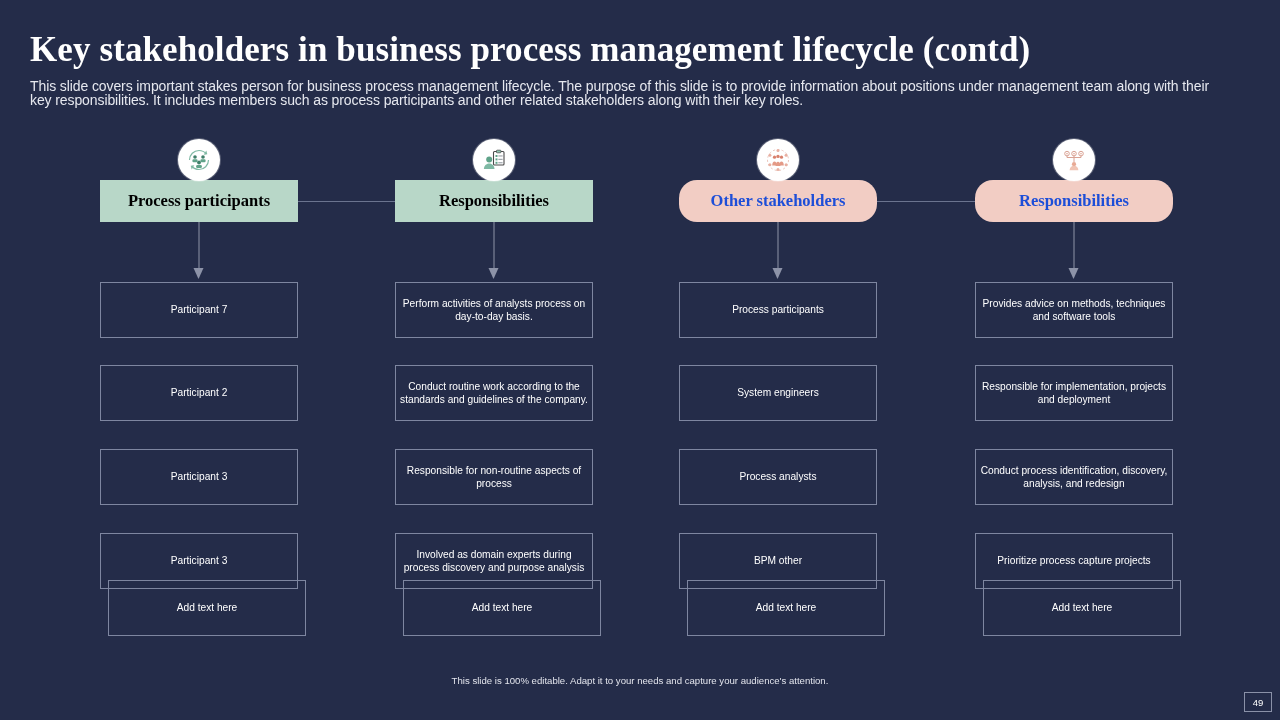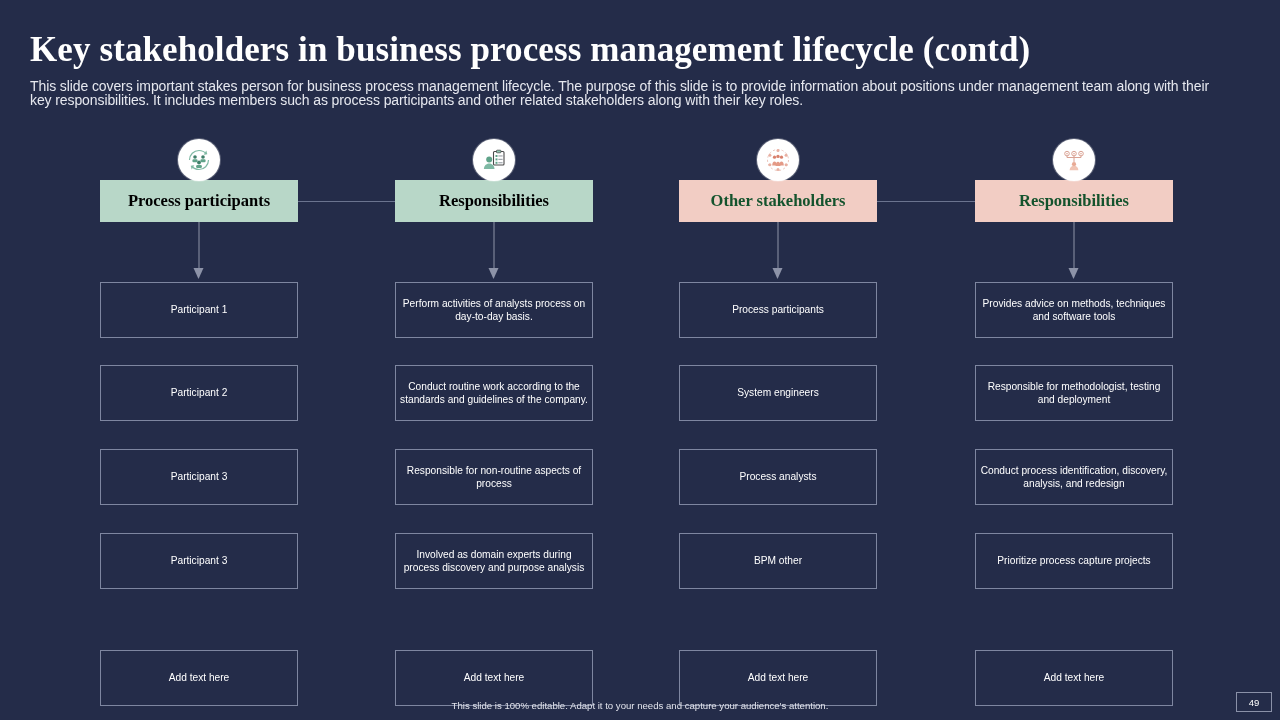--- a/index.html
+++ b/index.html
@@ -73,21 +73,21 @@
     align-items: center;
     justify-content: center;
     font-family: "Liberation Serif", serif;
     font-weight: 700;
     font-size: 16.5px;
     color: #000000;
     z-index: 3;
     text-align: center;
   }
   .chip.green { background: #b8d7c8; }
-  .chip.pink  { background: #f2cdc4; color: #14532d; }
+  .chip.pink  { background: #f2cdc4; color: #1d4ed8; border-radius: 18px; }
 
   
   .hlink {
     position: absolute;
     top: 201px;
     height: 1px;
     background: #6b748f;
     z-index: 1;
   }
   .hlink.a { left: 298px; width: 97px; }
@@ -132,35 +132,35 @@
     color: #ffffff;
     font-size: 10.2px;
     line-height: 13.4px;
     padding: 2px 4px;
     background: transparent;
   }
   .r0 { top: 282px; }
   .r1 { top: 365px; }
   .r2 { top: 449px; }
   .r3 { top: 533px; }
-  .r4 { top: 650px; }
+  .r4 { top: 580px; margin-left: 8px; }
 
   
   .footer-note {
     position: absolute;
     left: 0; right: 0;
-    top: 700px;
+    top: 675px;
     text-align: center;
     font-size: 9.6px;
     color: #e2e4ec;
   }
   .page-num {
     position: absolute;
     right: 8px; top: 692px;
-    width: 36px; height: 20px;
+    width: 28px; height: 20px;
     border: 1px solid #8a91a8;
     display: flex;
     align-items: center;
     justify-content: center;
     font-size: 9.5px;
     color: #ffffff;
   }
 </style>
 </head>
 <body>
@@ -186,21 +186,21 @@
         <rect x="7.4" y="13.3" width="5.2" height="3" rx="1.2" fill="#5fa389"></rect>
         <rect x="15.4" y="13.3" width="5.2" height="3" rx="1.2" fill="#5fa389"></rect>
         <rect x="11.1" y="18.9" width="5.8" height="3.1" rx="1.3" fill="#5fa389"></rect>
       </svg>
     </div>
     <div class="chip green">Process participants</div>
     <div class="arrow">
       <div class="stem"></div>
         <div class="head"></div>
     </div>
-    <div class="box r0">Participant 1</div>
+    <div class="box r0">Participant 7</div>
     <div class="box r1">Participant 2</div>
     <div class="box r2">Participant 3</div>
     <div class="box r3">Participant 3</div>
     <div class="box r4">Add text here</div>
   </div>
 
   <div class="col col-2">
     <div class="icon-badge">
       <svg width="28" height="28" viewBox="0 0 28 28">
         <rect x="13.5" y="5.5" width="10.5" height="13.5" rx="1" fill="#ffffff" stroke="#4b4b4b" stroke-width="1.1"></rect>
@@ -270,21 +270,21 @@
         <circle cx="14" cy="18.2" r="2.1" fill="#e8a994"></circle>
         <path d="M9.6 24.2c0-2.6 2-4.5 4.4-4.5s4.4 1.9 4.4 4.5z" fill="#f0c4b4"></path>
       </svg>
     </div>
     <div class="chip pink">Responsibilities</div>
     <div class="arrow">
       <div class="stem"></div>
         <div class="head"></div>
     </div>
     <div class="box r0">Provides advice on methods, techniques and software tools</div>
-    <div class="box r1">Responsible for methodologist, testing and deployment</div>
+    <div class="box r1">Responsible for implementation, projects and deployment</div>
     <div class="box r2">Conduct process identification, discovery, analysis, and redesign</div>
     <div class="box r3">Prioritize process capture projects</div>
     <div class="box r4">Add text here</div>
   </div>
 
   <div class="footer-note">This slide is 100% editable. Adapt it to your needs and capture your audience's attention.</div>
   <div class="page-num">49</div>
 
 </div>
 

